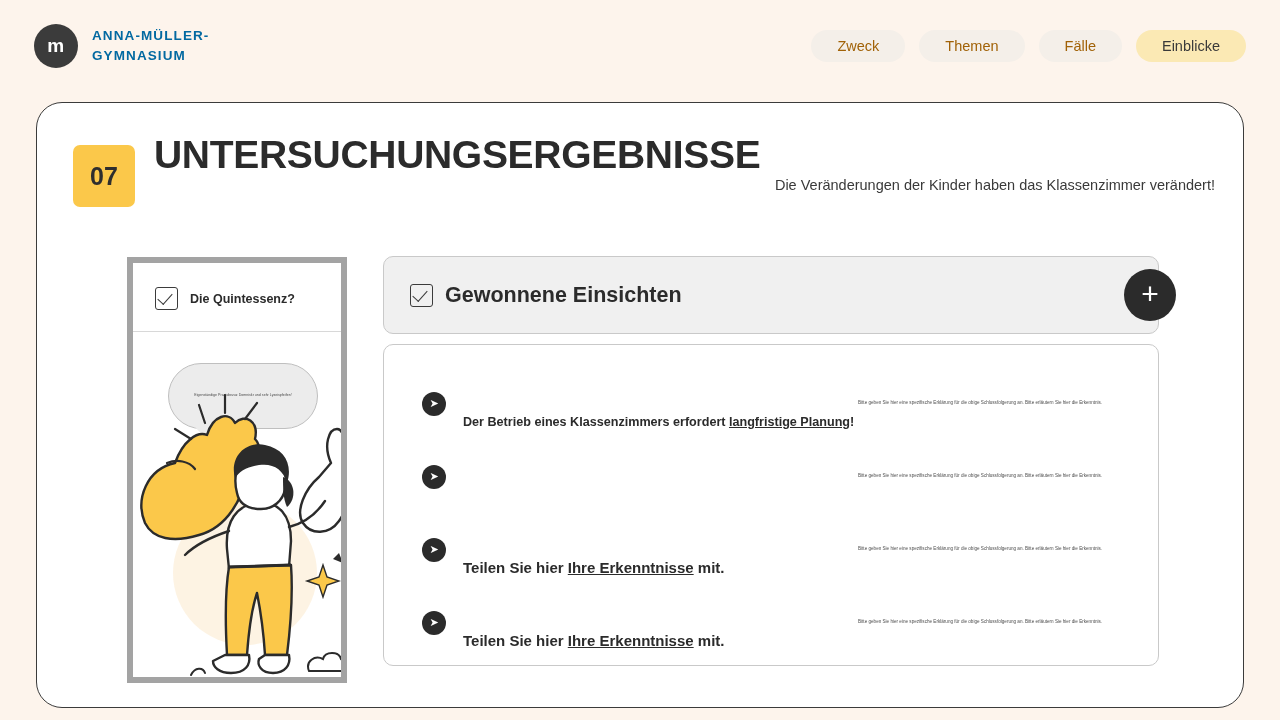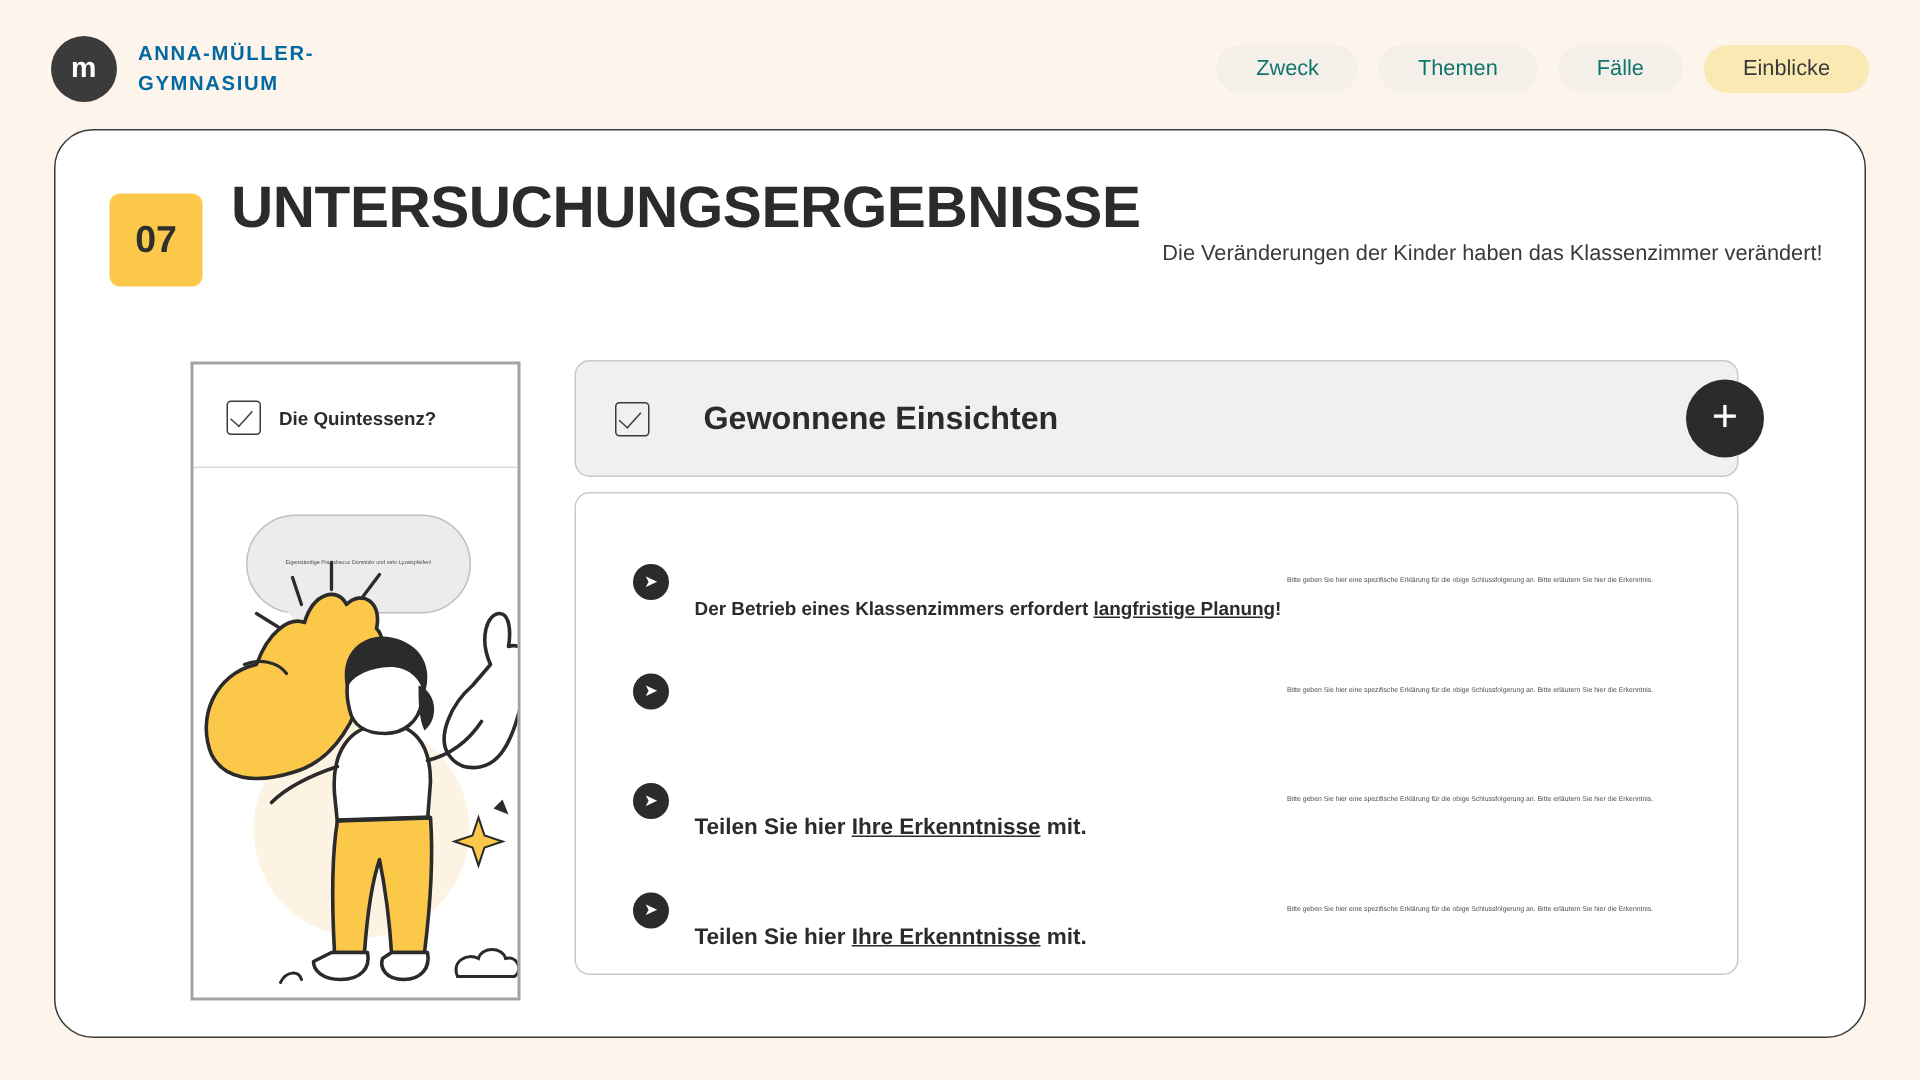--- a/index.html
+++ b/index.html
@@ -53,38 +53,38 @@
     margin-left: auto;
     display: flex;
     align-items: center;
     gap: 14px;
   }
   .nav-pill {
     height: 32px;
     padding: 0 26px;
     border-radius: 16px;
     background: #f4efe9;
-    color: #0f766e;
+    color: #a16207;
     font-size: 14.5px;
     display: flex;
     align-items: center;
     justify-content: center;
     border: none;
     cursor: pointer;
   }
   .nav-pill.active {
     background: #fbe9b4;
     color: #3a3a3a;
     text-align: right;
   }
 
   
   .card {
     position: absolute;
-    top: 86px; left: 36px;
+    top: 102px; left: 36px;
     width: 1208px; height: 606px;
     background: #ffffff;
     border: 1.4px solid #3b3b3b;
     border-radius: 26px;
   }
 
   
   .numbox {
     position: absolute;
     top: 42px; left: 36px;
@@ -117,21 +117,21 @@
     color: #3a3a3a;
     text-align: right;
   }
 
   
   .illus {
     position: absolute;
     left: 90px; top: 154px;
     width: 220px; height: 426px;
     background: #ffffff;
-    border: 2px solid #a3a3a3;
+    border: 6px solid #a3a3a3;
     overflow: hidden;
   }
   .illus-head {
     display: flex;
     align-items: center;
     gap: 12px;
     padding: 24px 0 0 22px;
   }
   .chk {
     width: 23px; height: 23px;
@@ -192,21 +192,21 @@
   .banner {
     position: absolute;
     left: 346px; top: 153px;
     width: 776px; height: 78px;
     background: #f0f0f0;
     border: 1px solid #c9c9c9;
     border-radius: 10px;
     display: flex;
     align-items: center;
     padding-left: 26px;
-    gap: 36px;
+    gap: 12px;
   }
   .banner-text {
     font-size: 21.5px;
     font-weight: bold;
     color: #2b2b2b;
   }
   .plus-btn {
     position: absolute;
     right: -18px; top: 50%;
     transform: translateY(-50%);

